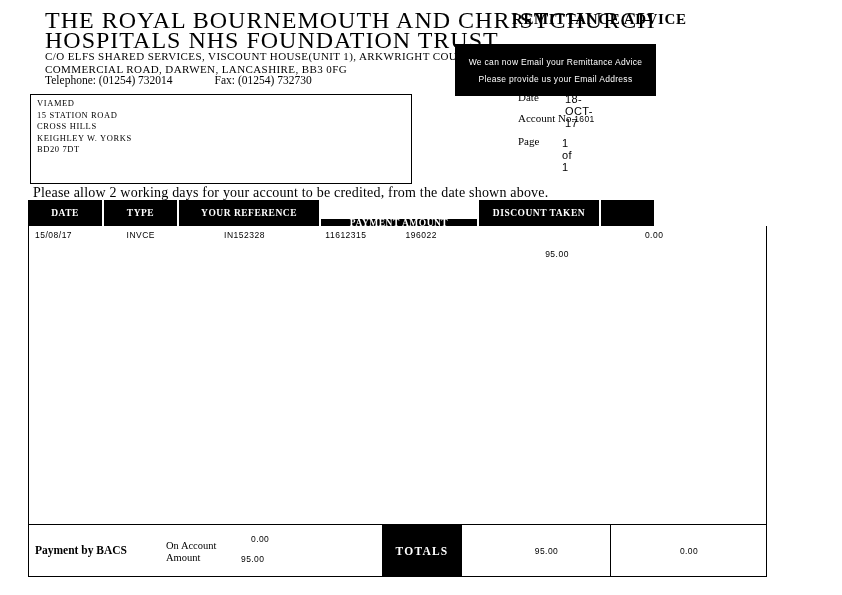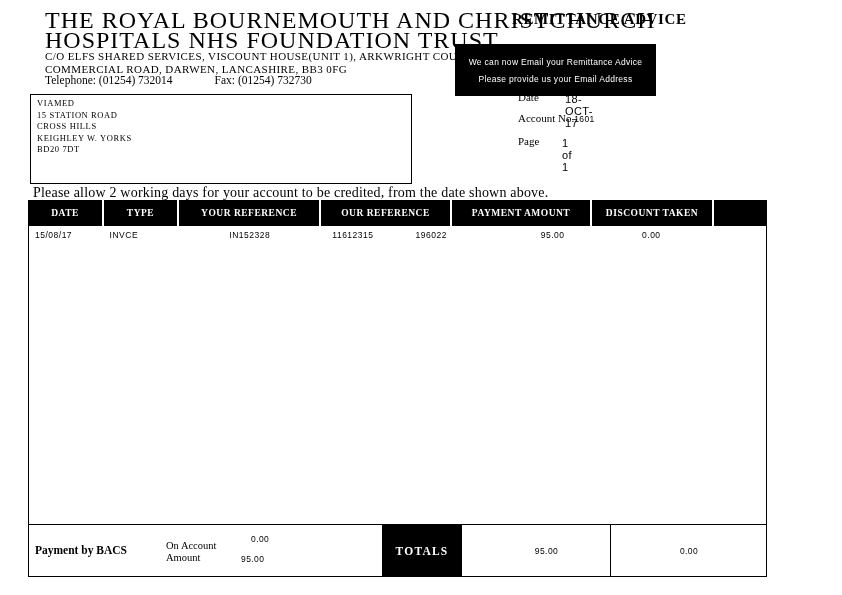--- a/index.html
+++ b/index.html
@@ -67,33 +67,33 @@
     position: absolute; left: 28px; top: 200px; width: 739px; height: 26px;
     display: flex; gap: 2px;
   }
   .tbl-header .cell {
     background: #000; color: #fff;
     display: flex; align-items: center; justify-content: center;
     font-weight: bold; font-size: 9.5px; letter-spacing: 0.5px;
     font-family: "Liberation Serif", serif;
   }
   .c0 { width: 74px; } .c1 { width: 73px; } .c2 { width: 140px; }
-  .c3 { width: 129px; } .c4 { width: 138px; } .c5 { width: 120px; } .c6 { width: 53px; }
+  .c3 { width: 129px; } .c4 { width: 156px; margin-top: 19px; } .c5 { width: 120px; } .c6 { width: 53px; }
   .tbl-body {
     position: absolute; left: 28px; top: 226px; width: 739px; height: 298px;
     border-left: 1px solid #000; border-right: 1px solid #000;
   }
   .tbl-row {
     display: flex; gap: 4px; padding-top: 4px;
     font-family: "Liberation Sans", sans-serif;
     font-size: 8.5px; letter-spacing: 0.5px;
   }
   .tbl-row .cell { overflow: hidden; white-space: nowrap; }
   .cell-date { padding-left: 6px; }
-  .cell-type { padding-left: 4px; }
+  .cell-type { padding-left: 4px; text-align: center; }
   .cell-yourref { text-align: center; }
   .cell-ourref { display: flex; justify-content: space-between; padding-left: 10px; padding-right: 2px; }
   .cell-payment { text-align: right; padding-right: 24px; }
   .cell-discount { text-align: center; }
   
   .tbl-footer {
     position: absolute; left: 28px; top: 524px; width: 739px; height: 53px;
     border: 1px solid #000;
   }
   .payment-method {
@@ -170,21 +170,20 @@
     <div>KEIGHLEY W. YORKS</div>
     <div>BD20 7DT</div>
   </div>
 
   <div class="credit-notice">Please allow 2 working days for your account to be credited, from the date shown above.</div>
 
   <div class="tbl-header">
     <div class="cell c0">DATE</div>
     <div class="cell c1">TYPE</div>
     <div class="cell c2">YOUR REFERENCE</div>
-    <div class="cell c3">OUR REFERENCE</div>
     <div class="cell c4">PAYMENT AMOUNT</div>
     <div class="cell c5">DISCOUNT TAKEN</div>
     <div class="cell c6"></div>
   </div>
 
   <div class="tbl-body">
     <div class="tbl-row">
       <div class="cell c0 cell-date">15/08/17</div>
       <div class="cell c1 cell-type">INVCE</div>
       <div class="cell c2 cell-yourref">IN152328</div>

